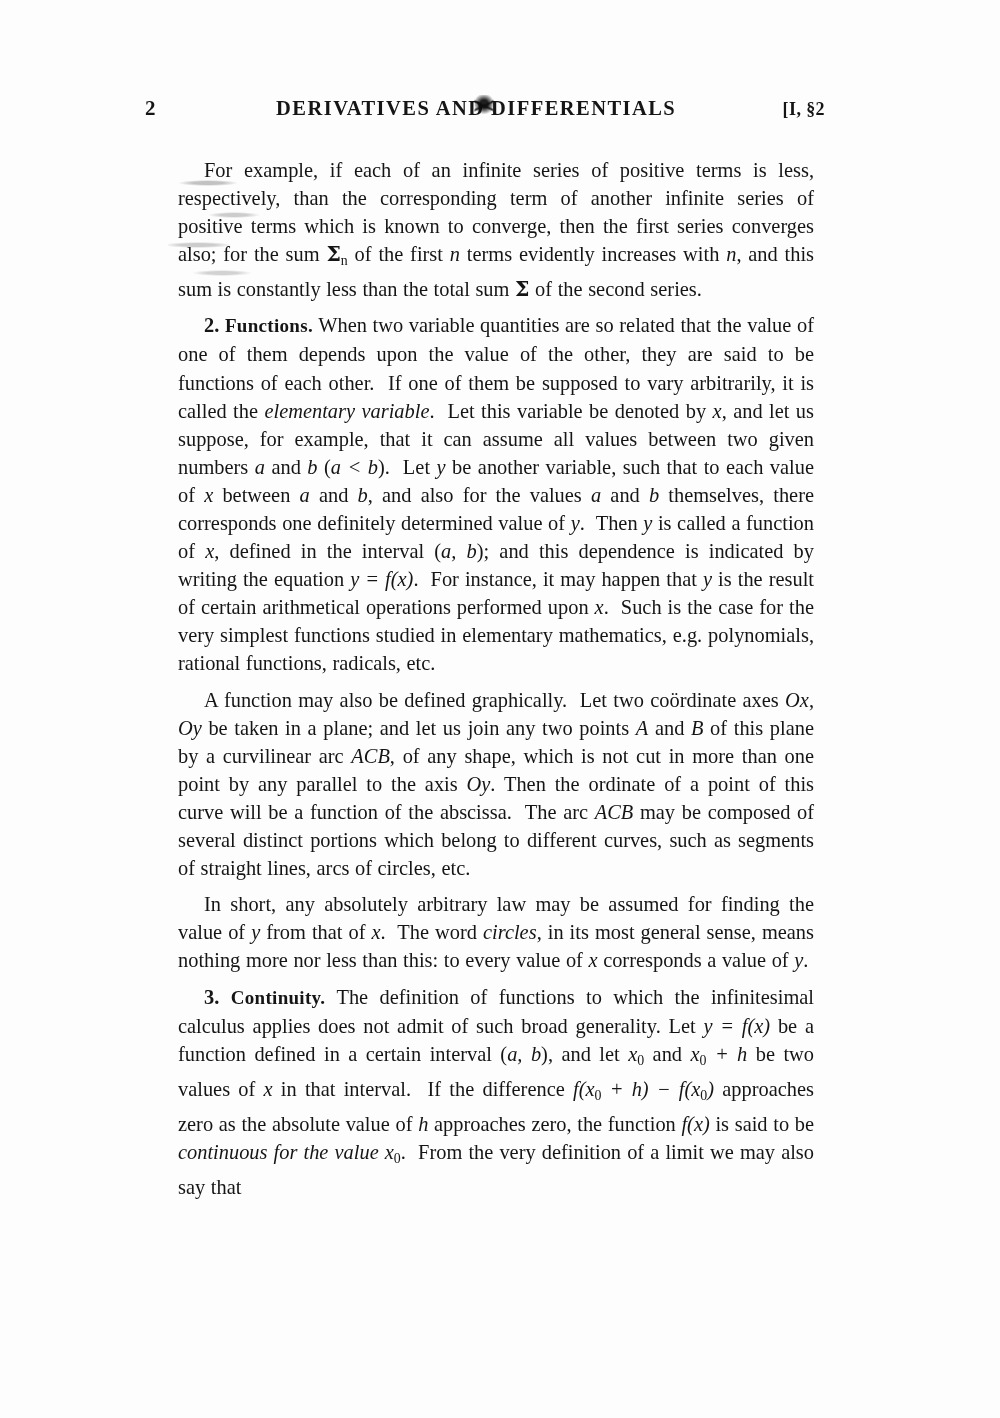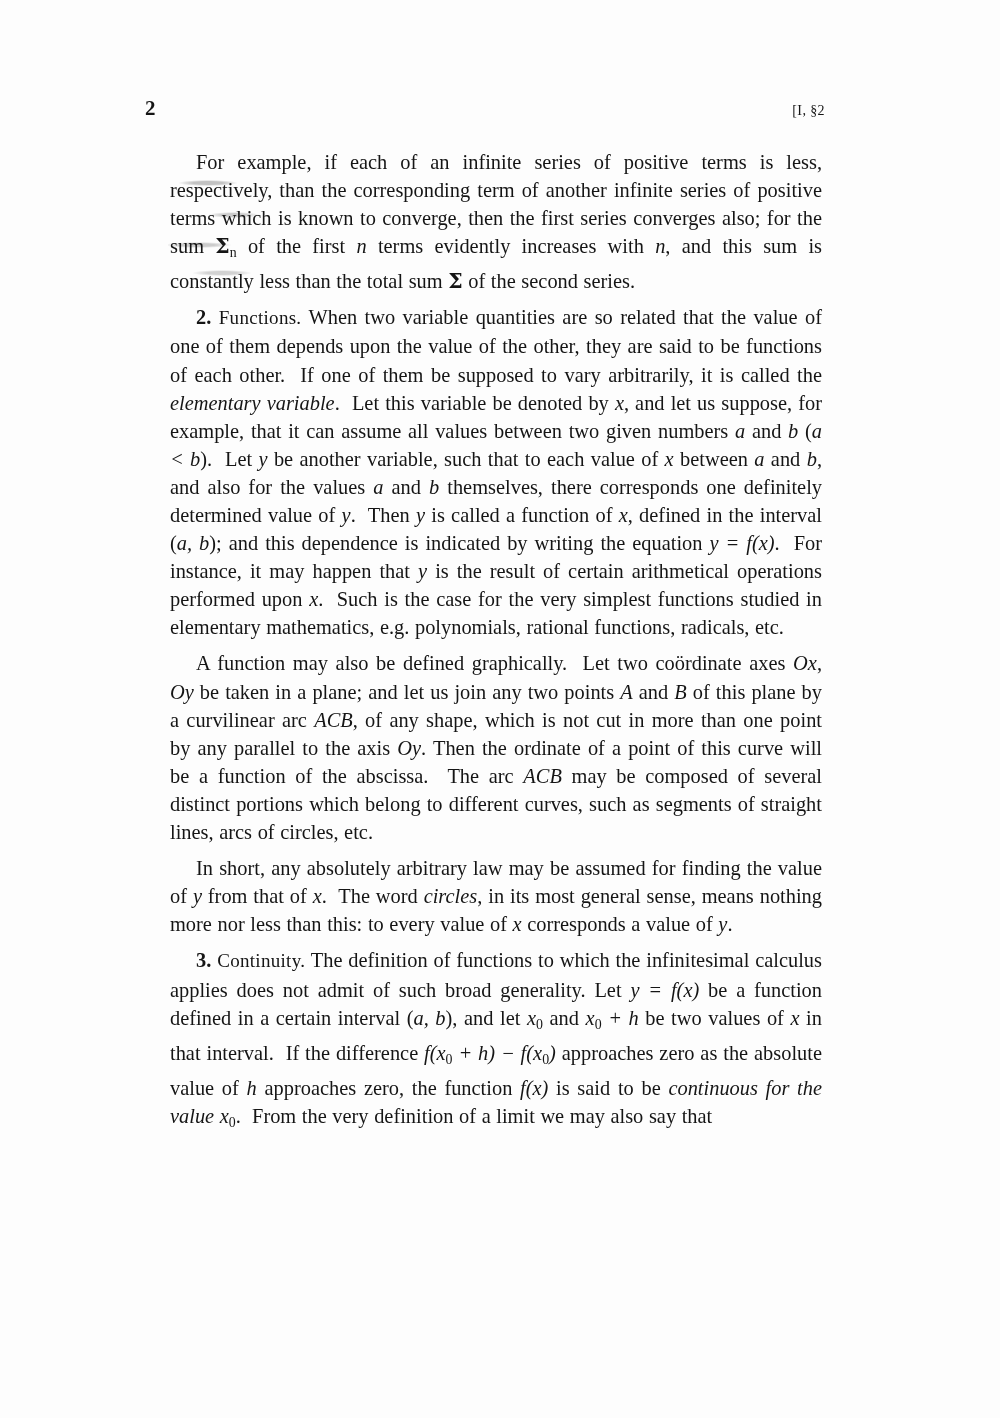--- a/index.html
+++ b/index.html
@@ -61,53 +61,53 @@
     width: 19px;
     height: 20px;
     transform: translateX(-50%);
     background:
       radial-gradient(circle at 50% 45%, rgba(12,12,12,.92) 0 28%, rgba(12,12,12,0) 72%),
       linear-gradient(25deg, rgba(15,15,15,0) 40%, rgba(15,15,15,.85) 47%, rgba(15,15,15,0) 55%),
       linear-gradient(-25deg, rgba(15,15,15,0) 40%, rgba(15,15,15,.85) 47%, rgba(15,15,15,0) 55%);
     pointer-events: none;
   }
   .head-ref {
-    font-size: 14px;
-    font-weight: normal;
+    font-size: 18px;
+    font-weight: bold;
     white-space: nowrap;
     letter-spacing: 0.4px;
   }
 
   
   .textblock {
     position: absolute;
     left: 170px;
     top: 148px;
     width: 652px;
   }
 
   p.para {
-    margin: 0;
+    margin: 8px;
     text-align: justify;
     text-align-last: left;
     font-size: 20.4px;
     line-height: 28.1px;
     text-indent: 26px;
     word-spacing: 0.5px;
     -webkit-font-smoothing: none;
   }
   p.para + p.para {
     margin-top: 8px;
   }
 
   .secnum {
     font-weight: bold;
   }
   .sechead {
-    font-weight: normal;
+    font-weight: bold;
     font-size: 19px;
     letter-spacing: 0.3px;
   }
   i, .it {
     font-style: italic;
   }
   .mathvar {
     font-style: italic;
     font-family: "Liberation Serif", "DejaVu Serif", serif;
   }
@@ -137,20 +137,21 @@
       radial-gradient(ellipse 30px 3px at 54px 118px, rgba(40,40,40,.40) 0 50%, rgba(0,0,0,0) 100%);
   }
 </style>
 </head>
 <body>
 
 <div class="page">
 
   <div class="running-head">
     <span class="folio">2</span>
+    <span class="head-title"><span class="blot">DERIVATIVES AND DIFFERENTIALS</span></span>
     <span class="head-ref">[I, §2</span>
   </div>
 
   <div class="smudge"></div>
 
   <div class="textblock">
 
     <p class="para">For example, if each of an infinite series of positive terms is
     less, respectively, than the corresponding term of another infinite
     series of positive terms which is known to converge, then the first

